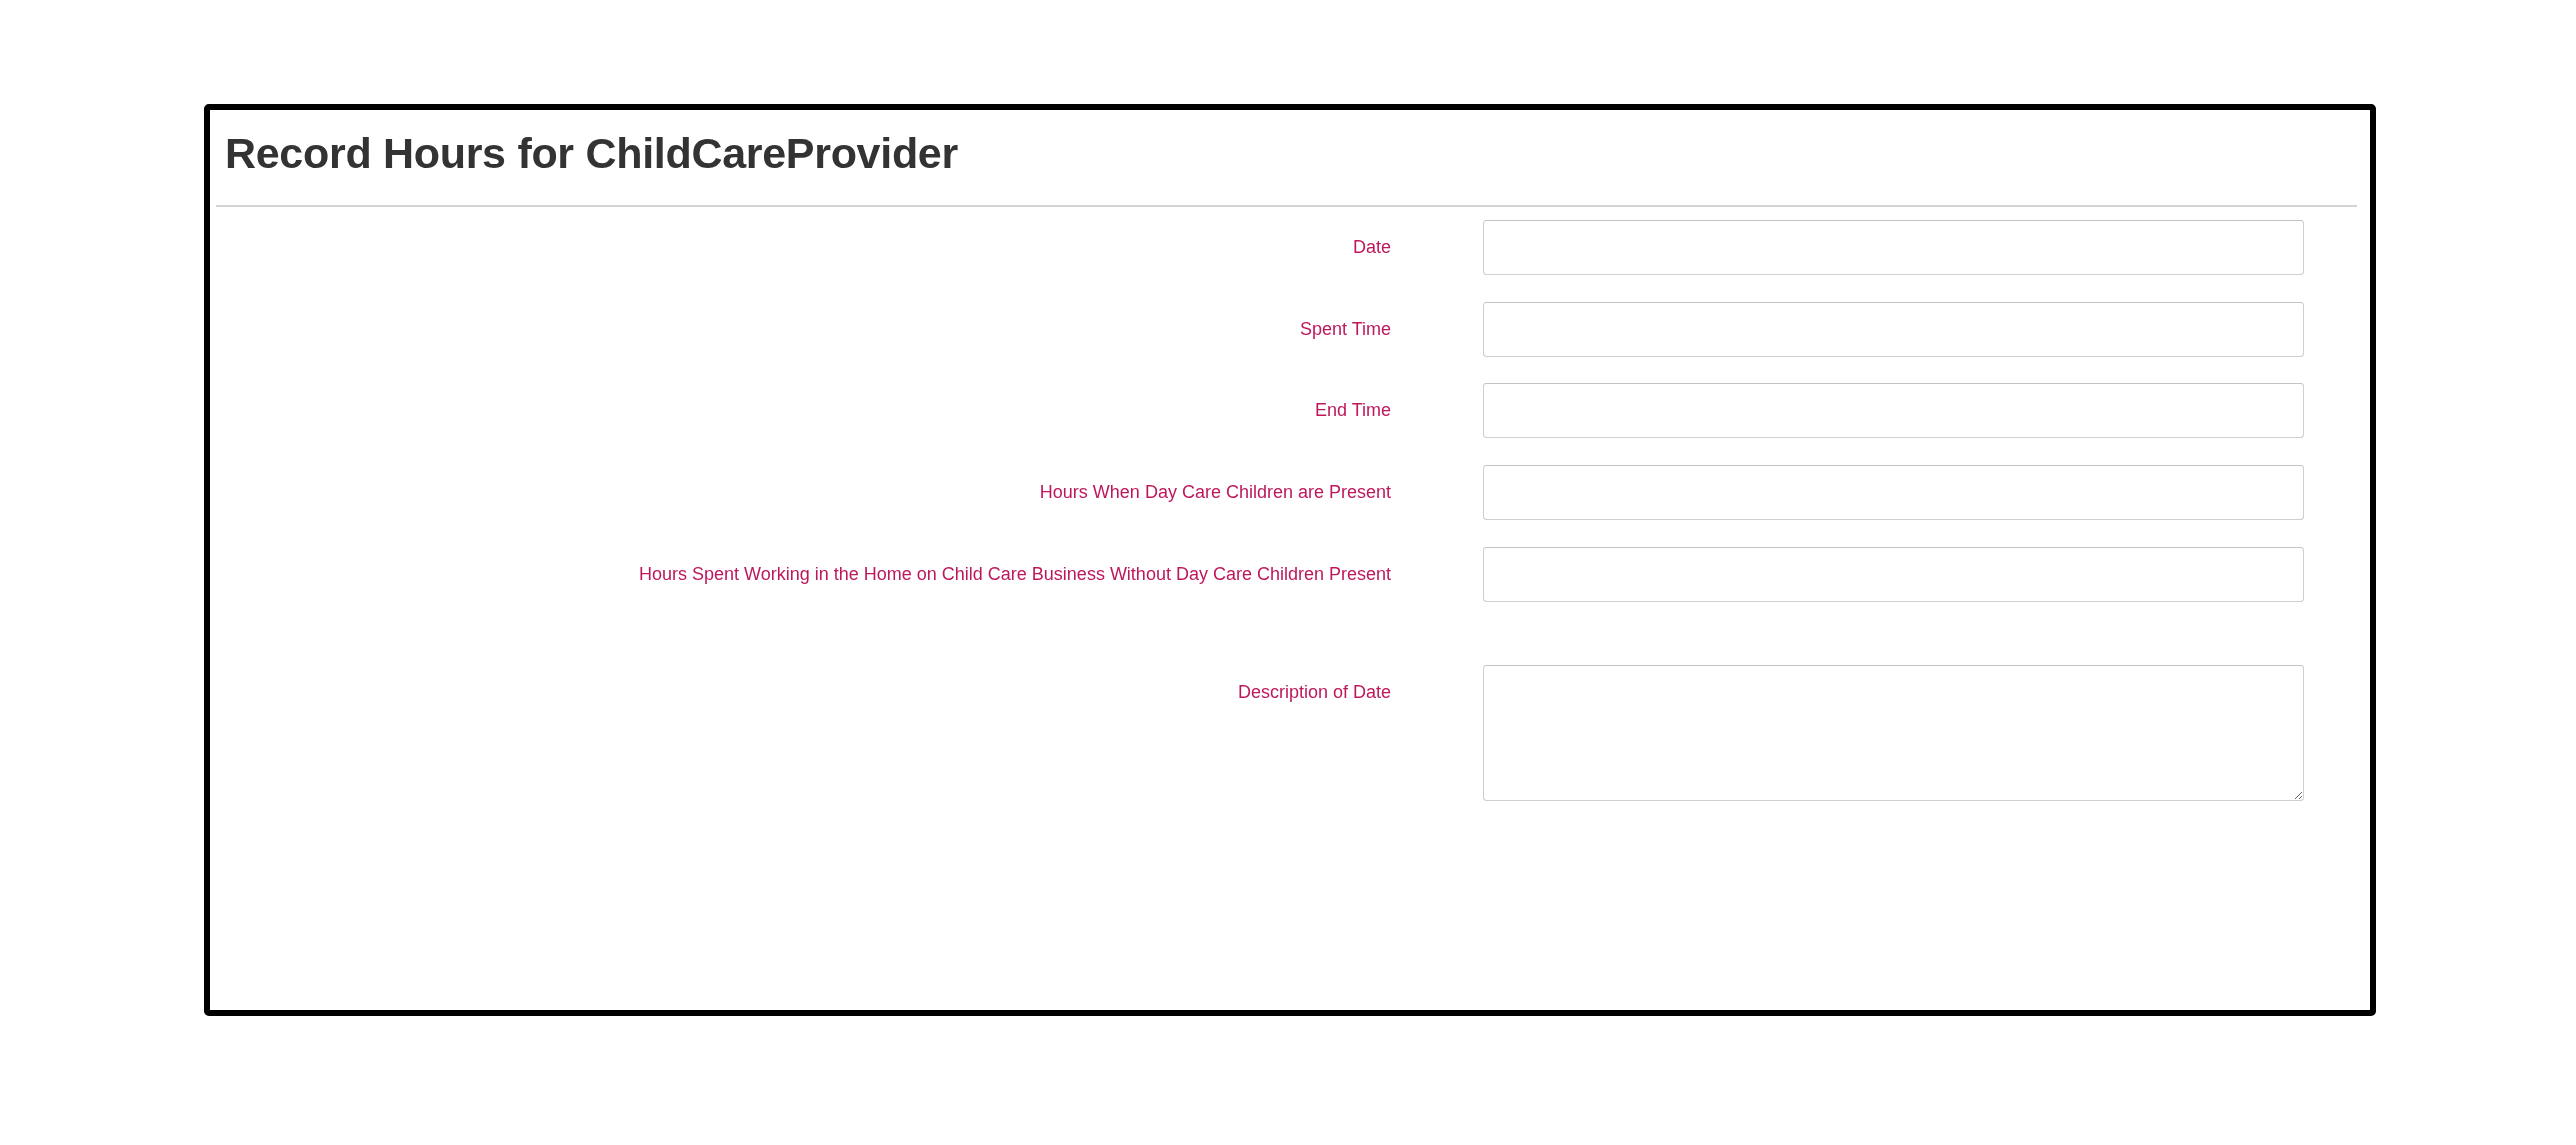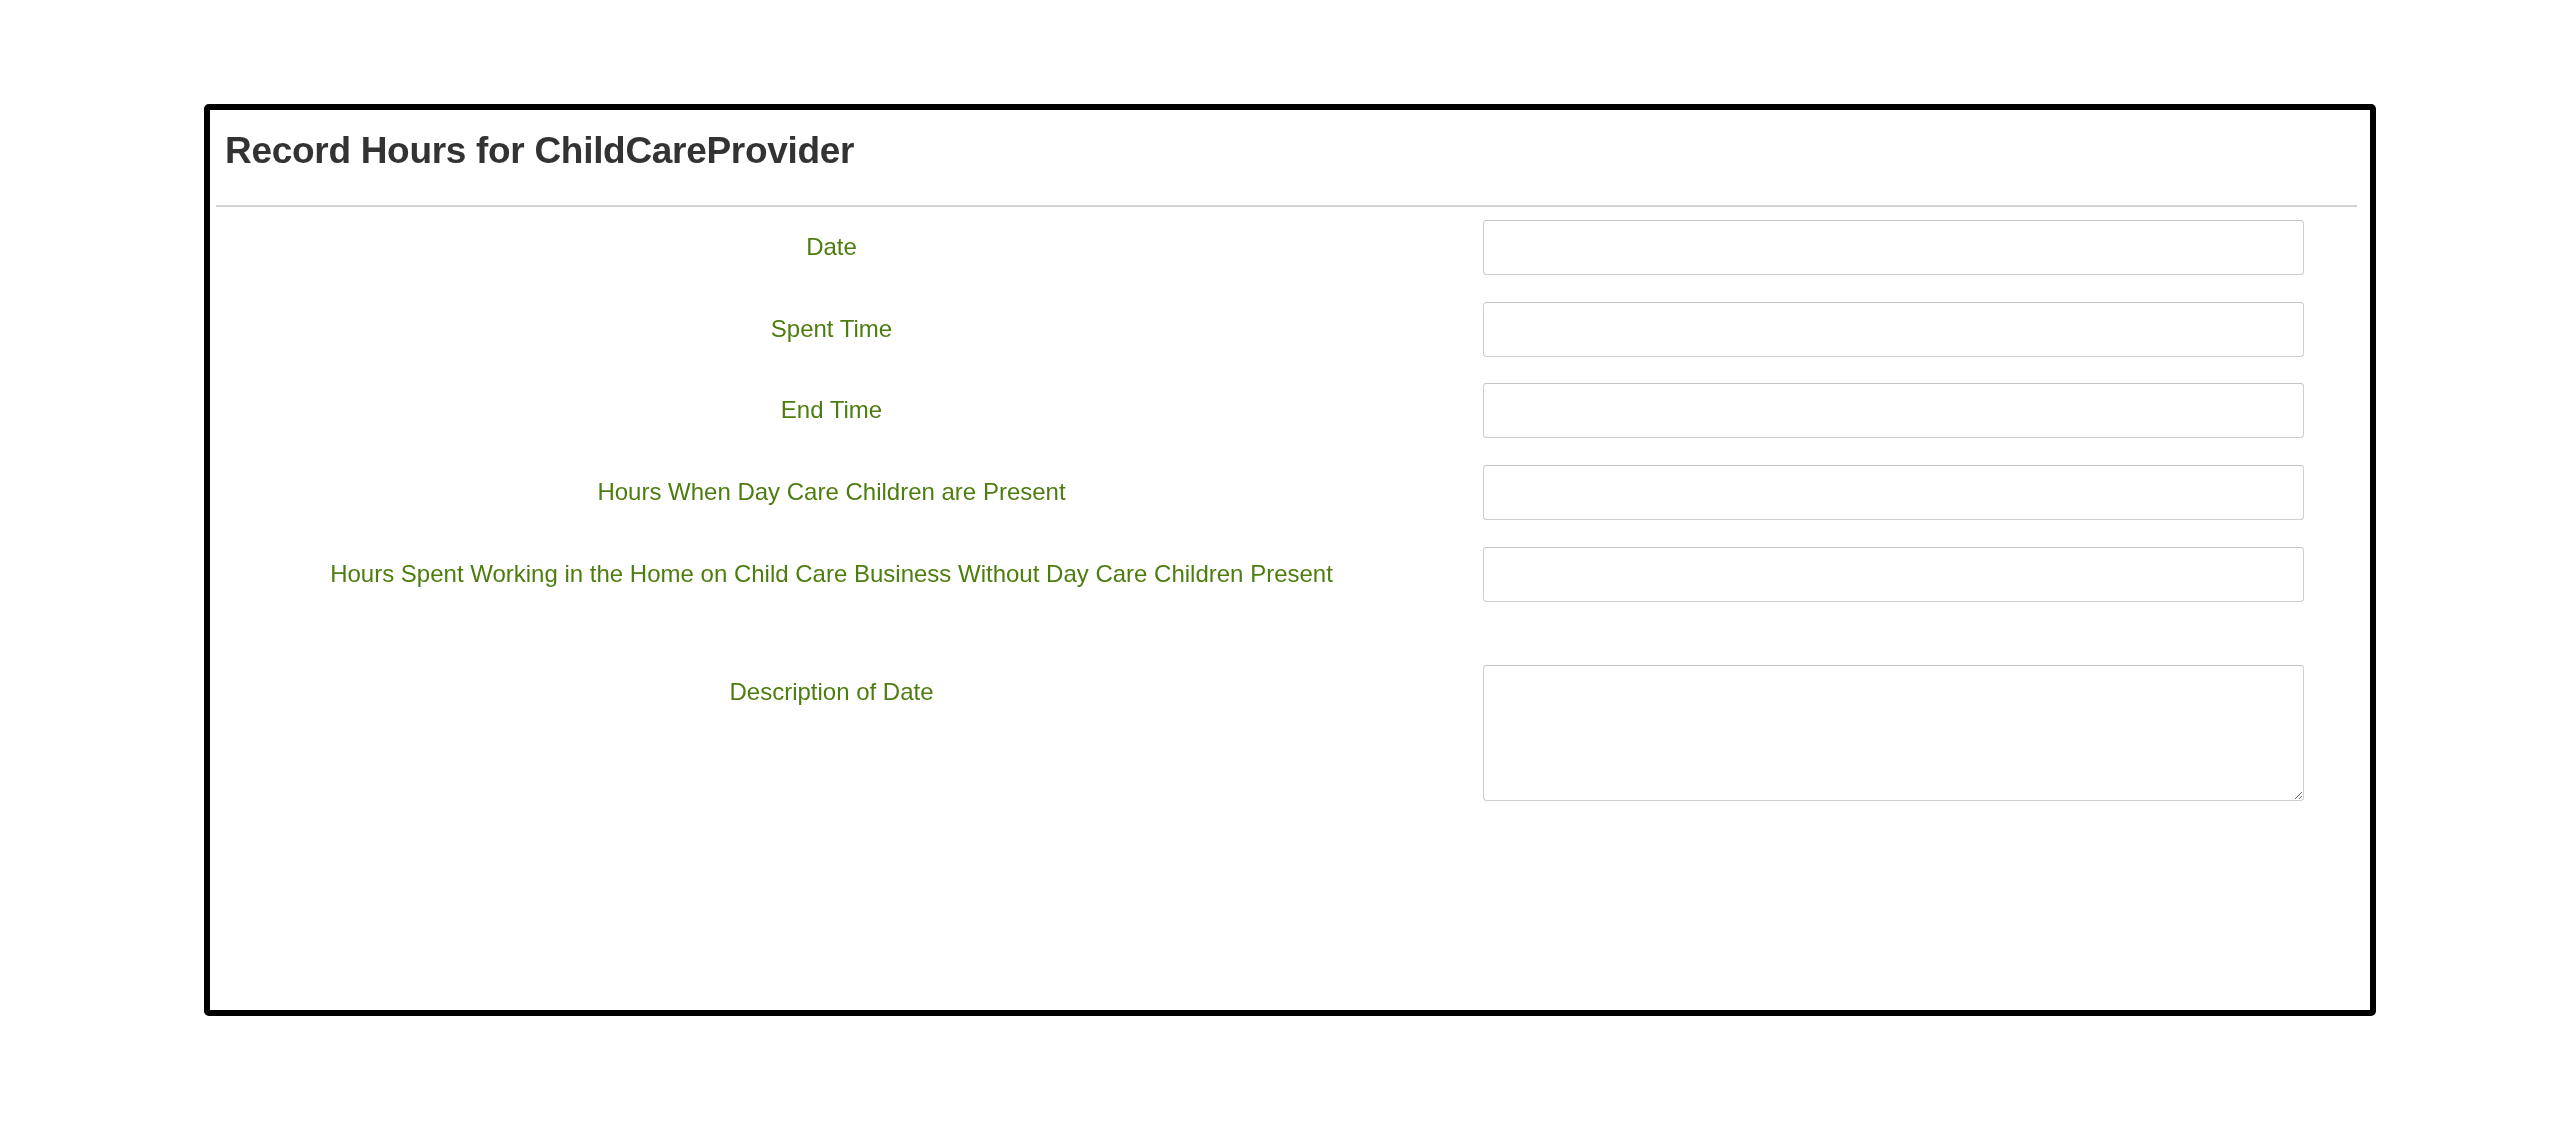--- a/index.html
+++ b/index.html
@@ -41,21 +41,21 @@
     left: 0;
     top: 0;
     right: 0;
     height: 110px;
   }
 
   .card-title {
     position: absolute;
     left: 15px;
     top: 22px;
-    font-size: 37px;
+    font-size: 43px;
     font-weight: bold;
     color: #333333;
     letter-spacing: -0.3px;
     white-space: nowrap;
     line-height: 1;
   }
 
   .title-rule {
     position: absolute;
     left: 6.2px;
@@ -78,23 +78,23 @@
     position: absolute;
     left: 0;
     width: 100%;
     height: 0;
   }
 
   .field-label {
     position: absolute;
     right: 979px;
     width: 1119px;
-    text-align: center;
-    font-size: 24px;
-    color: #4d7c0f;
+    text-align: right;
+    font-size: 18px;
+    color: #be185d;
     line-height: 38px;
   }
 
   .field-control {
     position: absolute;
     left: 1273px;
     width: 821px;
   }
 
   .text-input {

